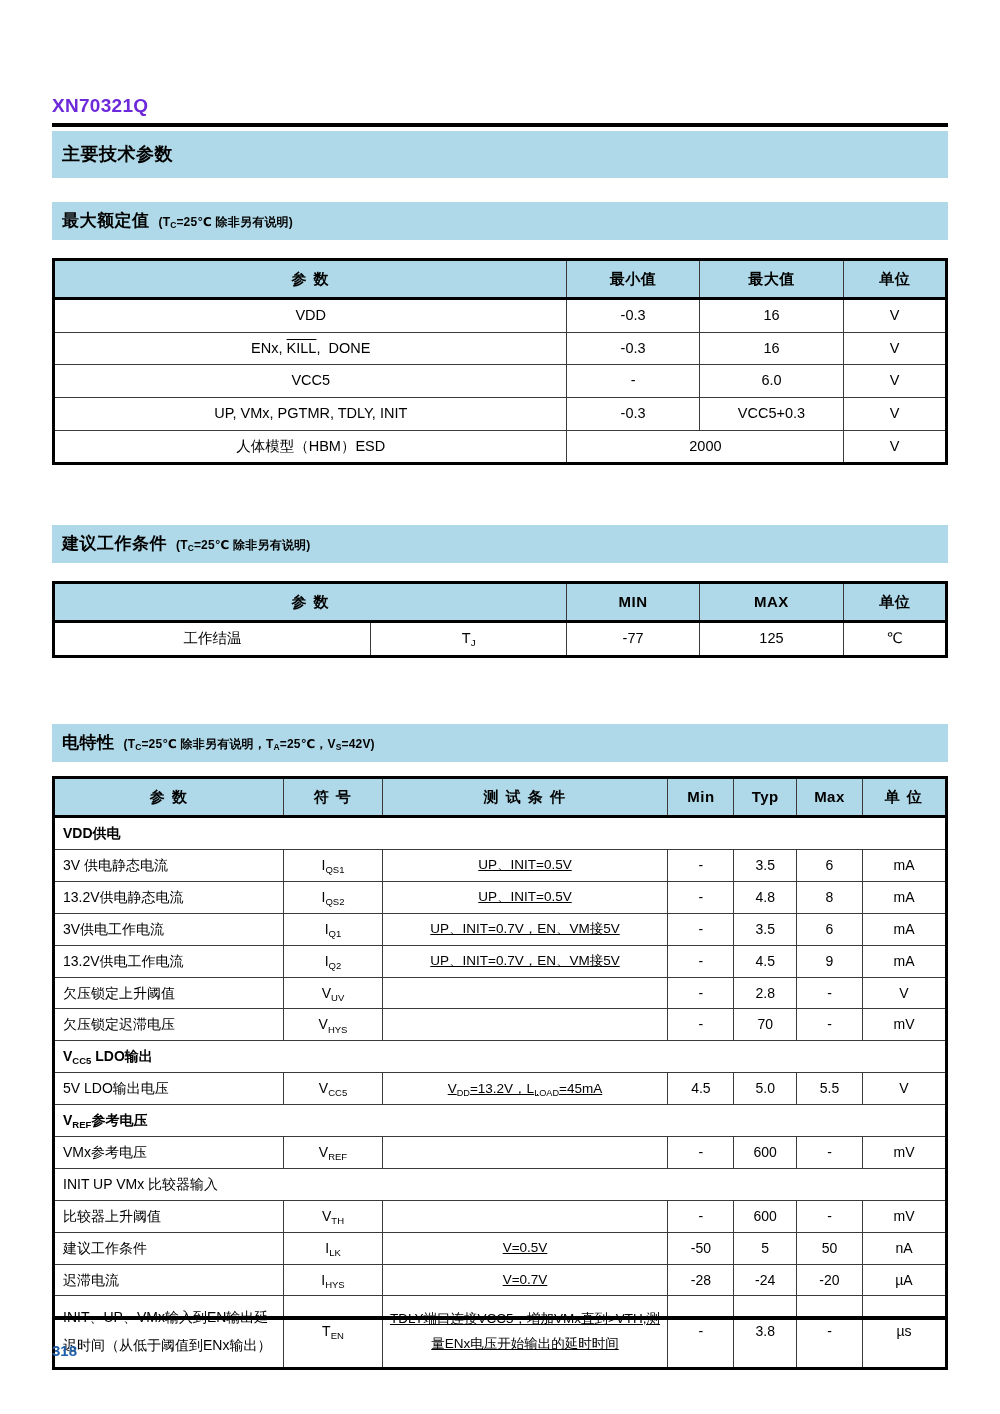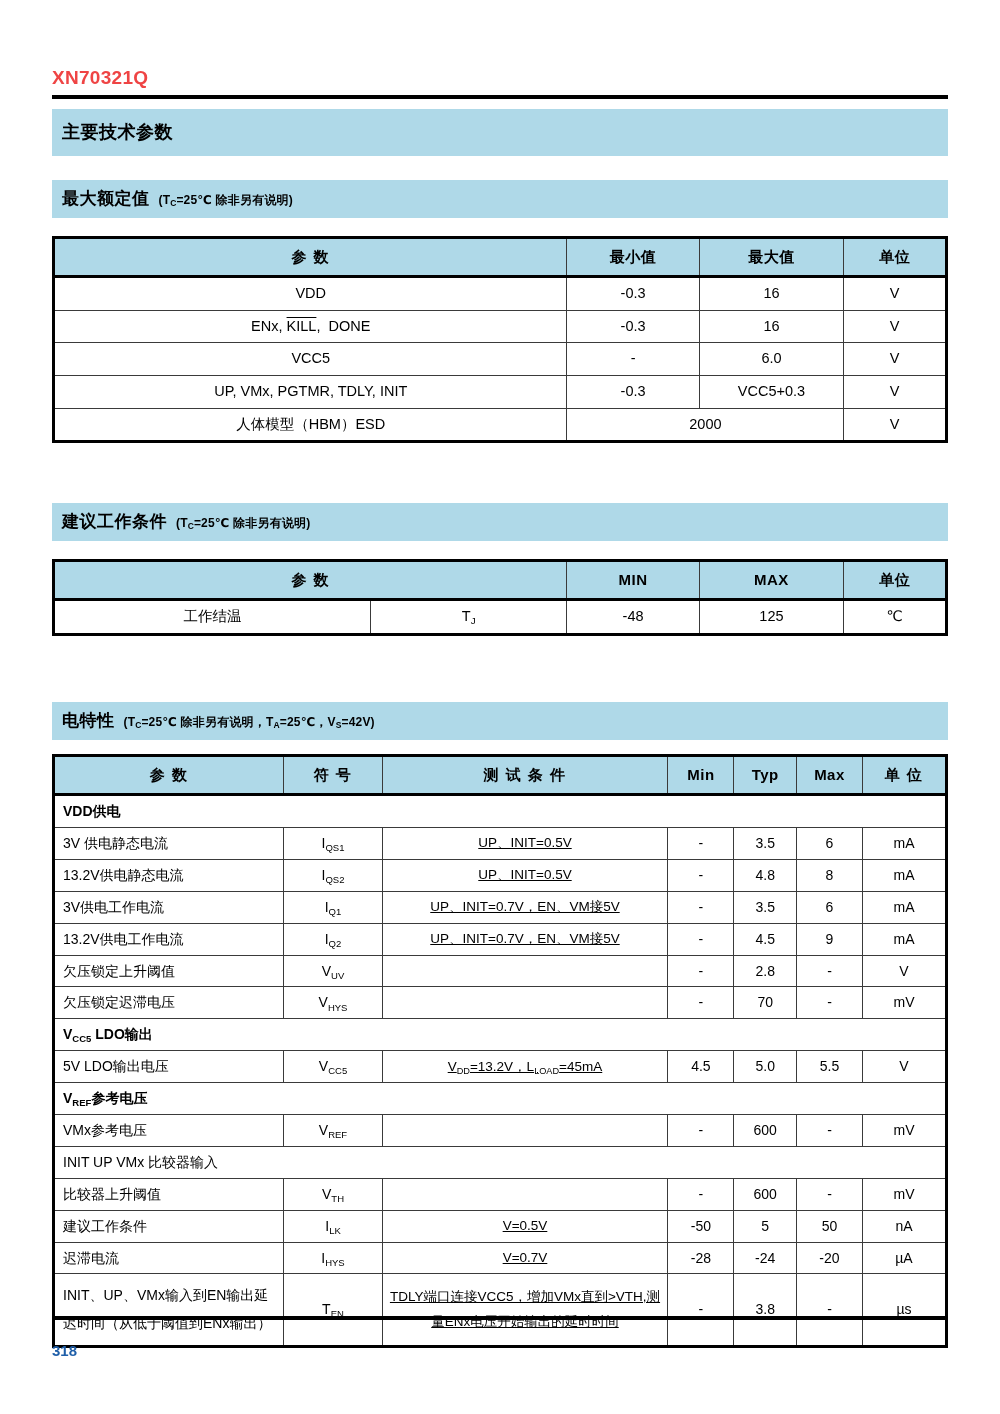--- a/index.html
+++ b/index.html
@@ -19,45 +19,45 @@
   .page {
     position: relative;
     width: 1000px;
     height: 1414px;
     box-sizing: border-box;
     padding: 0 52px;
   }
 
   
   .doc-title {
-    padding-top: 66px;
+    padding-top: 94px;
     font-size: 19px;
     font-weight: bold;
-    color: #ef4444;
+    color: #6d28d9;
     letter-spacing: 0.3px;
     line-height: 24px;
   }
   .title-rule {
     margin-top: 5px;
     height: 4px;
     background: #000000;
     width: 100%;
   }
 
   
   .band {
     background: #AFD9E8;
     width: 100%;
     box-sizing: border-box;
     padding: 7px 18px 8px 10px;
     display: flex;
     align-items: baseline;
   }
   .band.main {
-    margin-top: 10px;
+    margin-top: 4px;
     padding: 11px 10px 12px 10px;
   }
   .band-title {
     font-size: 17px;
     font-weight: bold;
     letter-spacing: 0.5px;
   }
   .band.main .band-title {
     font-size: 18px;
   }
@@ -265,21 +265,21 @@
         <th colspan="2">参  数</th>
         <th class="tight">MIN</th>
         <th class="tight">MAX</th>
         <th class="tight">单位</th>
       </tr>
     </thead>
     <tbody>
       <tr>
         <td>工作结温</td>
         <td>T<sub>J</sub></td>
-        <td>-48</td>
+        <td>-77</td>
         <td>125</td>
         <td>℃</td>
       </tr>
     </tbody>
   </table>
 
   <div class="gap-b"></div>
 
   <div class="band">
     <span class="band-title">电特性</span>

